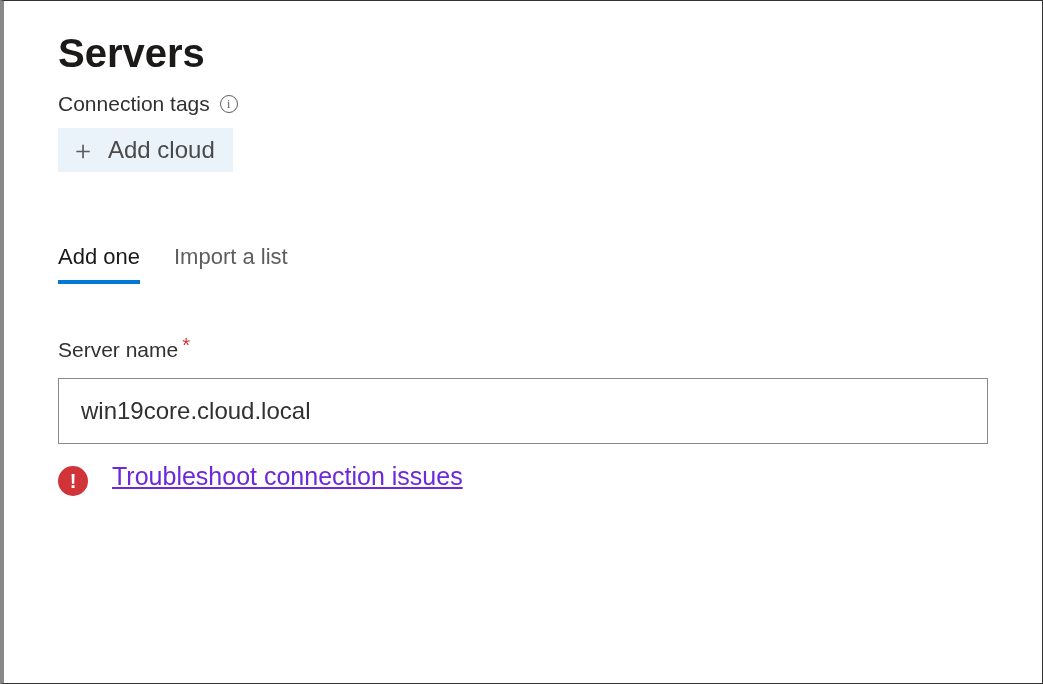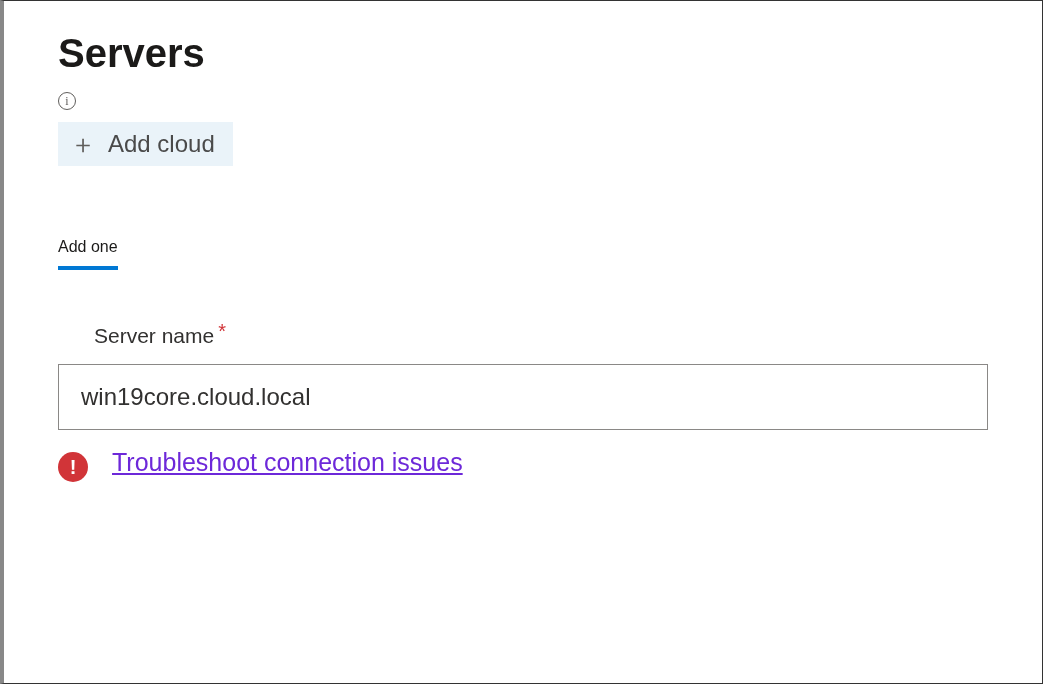--- a/index.html
+++ b/index.html
@@ -66,37 +66,36 @@
       font-weight: 300;
       color: #605e5c;
       line-height: 1;
     }
     .tabs {
       display: flex;
       gap: 34px;
       margin-bottom: 54px;
     }
     .tab {
-      font-size: 16px;
+      font-size: 22px;
       color: #605e5c;
       padding-bottom: 10px;
       cursor: pointer;
       border-bottom: 4px solid transparent;
       font-weight: 400;
     }
     .tab.active {
       color: #1b1a19;
       border-bottom: 4px solid #0078d4;
     }
     .field-label-row {
       display: flex;
       align-items: flex-start;
       gap: 4px;
       margin-bottom: 16px;
-      margin-left: 36px;
     }
     .field-label {
       font-size: 21px;
       color: #323130;
     }
     .required-star {
       color: #d13438;
       font-size: 20px;
       margin-top: -4px;
     }
@@ -148,30 +147,32 @@
     }
   </style>
 </head>
 <body>
 
 
 
 <h1 class="page-title">Servers</h1>
 
 <div class="connection-tags-row">
+  <span class="connection-tags-label">Connection tags</span>
   <span class="info-icon">i</span>
 </div>
 
 <button class="add-tags-btn">
   <span class="plus-icon">＋</span>
   <span>Add cloud</span>
 </button>
 
 <div class="tabs">
   <div class="tab active">Add one</div>
+  <div class="tab">Import a list</div>
 </div>
 
 <div class="field-label-row">
   <span class="field-label">Server name</span>
   <span class="required-star">*</span>
 </div>
 
 <input type="text" class="text-input" value="win19core.cloud.local" style="">
 
 <div class="message-row">

